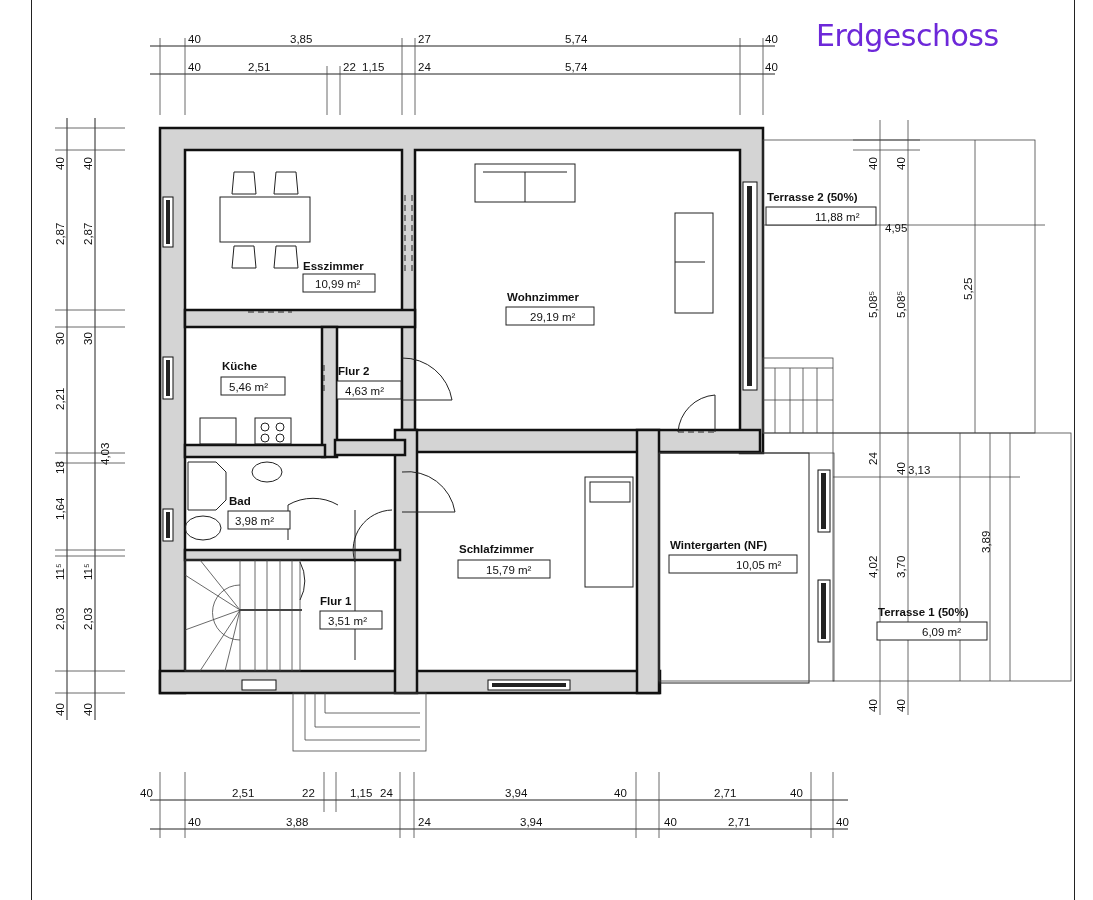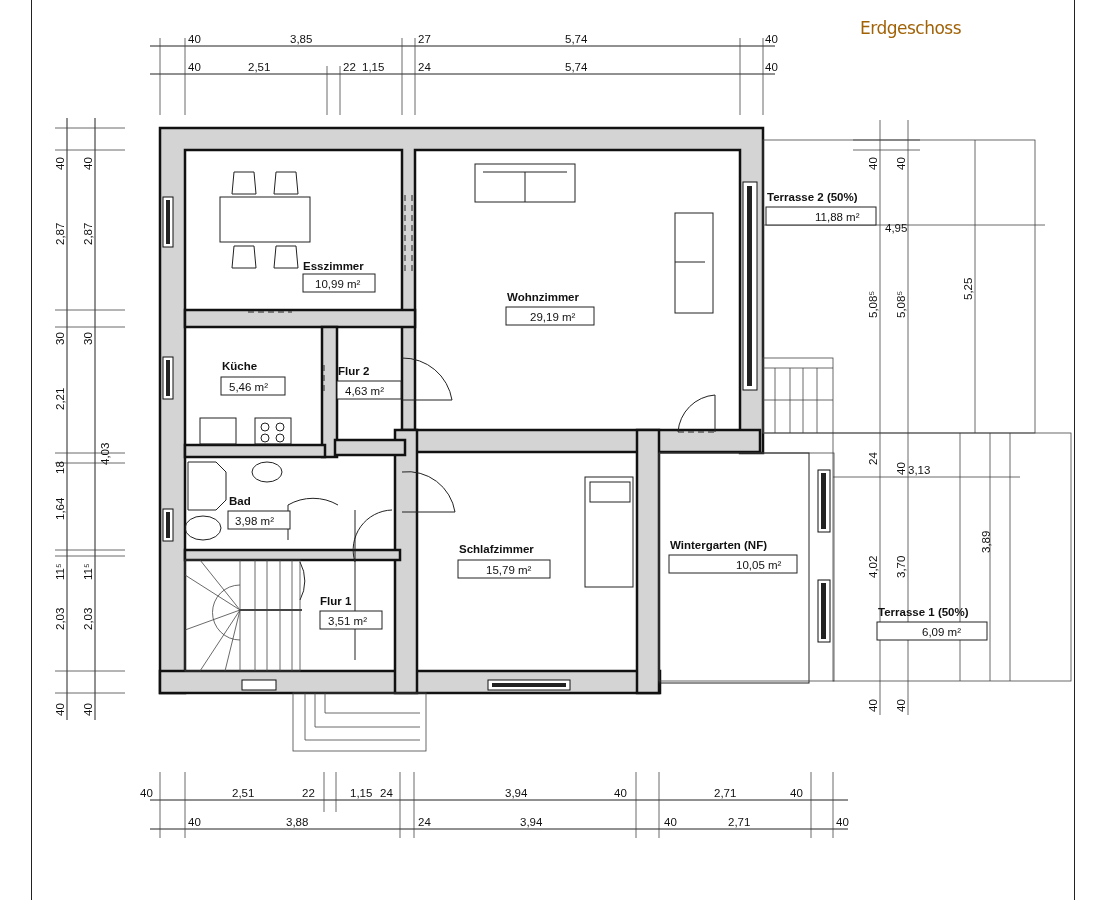--- a/index.html
+++ b/index.html
@@ -1,18 +1,18 @@
 <!DOCTYPE html>
 <html><head>
 <meta charset="utf-8">
 <style>
   html,body{margin:0;padding:0;background:#fff;}
   body{width:1093px;height:900px;position:relative;overflow:hidden;font-family:"Liberation Sans",sans-serif;}
   .frame{position:absolute;left:31px;top:0;width:1044px;height:900px;border-left:1.5px solid #222;border-right:1.5px solid #222;box-sizing:border-box;}
-  .title{position:absolute;left:860px;top:18px;font-size:17px;color:#a16207;font-family:"DejaVu Sans",sans-serif;letter-spacing:-0.5px;}
+  .title{position:absolute;left:816px;top:18px;font-size:30px;color:#6d28d9;font-family:"DejaVu Sans",sans-serif;letter-spacing:-0.5px;}
   svg{position:absolute;left:0;top:0;}
   .dim{font-size:11.5px;fill:#111;}
   .rname{font-size:11.5px;font-weight:bold;fill:#111;}
   .rarea{font-size:11.5px;fill:#111;}
   .wall{fill:#d4d4d4;stroke:#111;stroke-width:2.5;}
   .line{stroke:#222;stroke-width:1;fill:none;}
   .thin{stroke:#444;stroke-width:0.8;fill:none;}
   .dash{stroke:#222;stroke-width:1;fill:none;stroke-dasharray:6 4;}
   .box{fill:#fff;stroke:#222;stroke-width:1;}
 </style>

